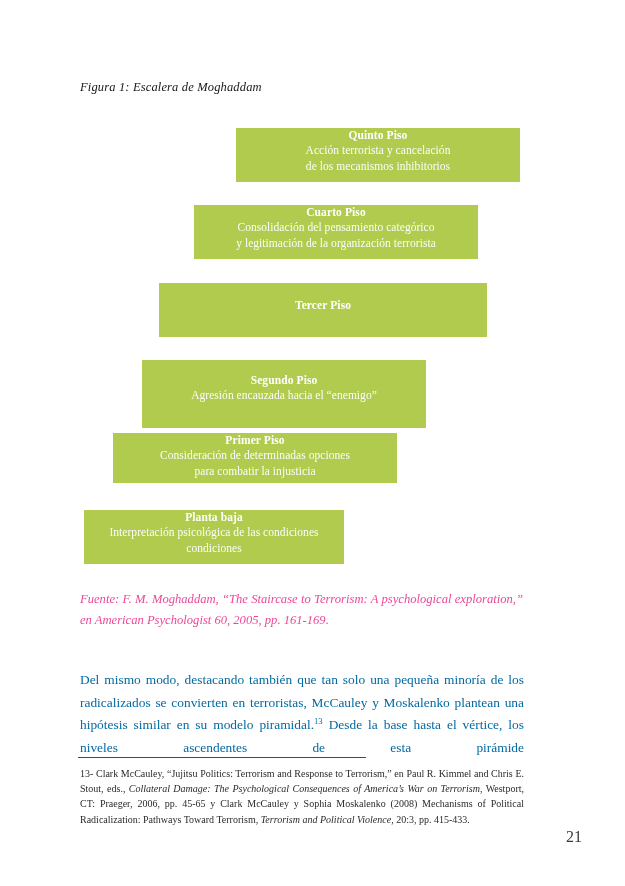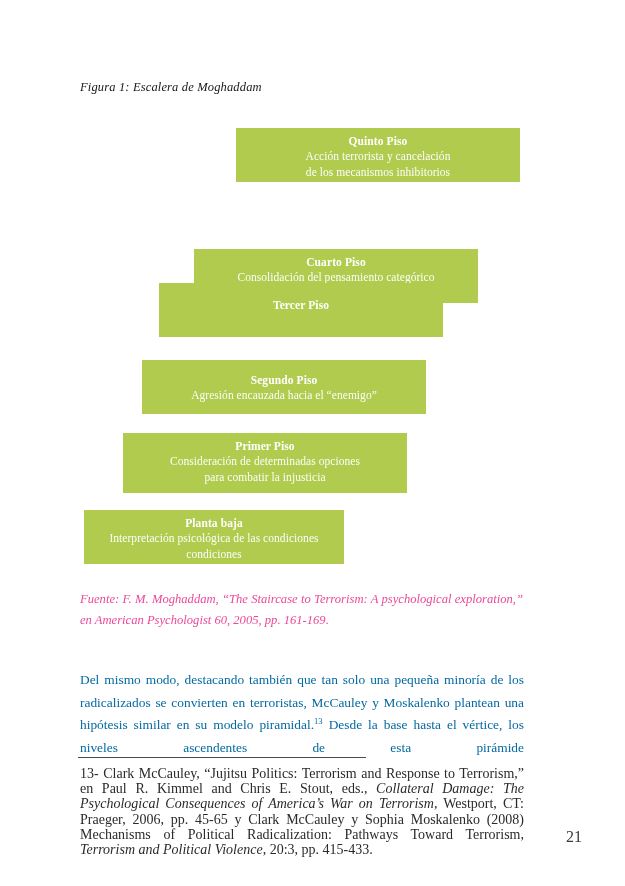--- a/index.html
+++ b/index.html
@@ -42,21 +42,20 @@
     top: 128px;
     width: 625px;
     height: 440px;
   }
   .step {
     position: absolute;
     background: #b0cb4e;
     box-sizing: border-box;
     text-align: center;
     color: #ffffff;
-    padding-top: 6px;
   }
   .step-title {
     display: block;
     font-weight: bold;
     font-size: 11.5px;
     line-height: 15px;
     color: #ffffff;
     letter-spacing: 0.1px;
   }
   .step-desc {
@@ -108,21 +107,21 @@
     top: 757px;
     width: 288px;
     height: 1px;
     background: #4a4a52;
   }
   .footnote {
     position: absolute;
     left: 80px;
     top: 766px;
     width: 444px;
-    font-size: 14px;
+    font-size: 10px;
     line-height: 15.2px;
     text-align: justify;
     color: #2a2a2a;
   }
   .footnote i { font-style: italic; }
 
   
   .page-number {
     position: absolute;
     left: 566px;
@@ -139,36 +138,36 @@
   <div class="figure-title">Figura 1: Escalera de Moghaddam</div>
 
   <div class="staircase">
 
     <div class="step" style="left:236px; top:0px; width:284px; height:54px;">
       <span class="step-title">Quinto Piso</span>
       <span class="step-desc">Acción terrorista y cancelación</span>
       <span class="step-desc">de los mecanismos inhibitorios</span>
     </div>
 
-    <div class="step" style="left:194px; top:77px; width:284px; height:54px;margin-top:44px;">
+    <div class="step" style="left:194px; top:77px; width:284px; height:54px;">
       <span class="step-title">Cuarto Piso</span>
       <span class="step-desc">Consolidación del pensamiento categórico</span>
       <span class="step-desc">y legitimación de la organización terrorista</span>
     </div>
 
-    <div class="step" style="left:159px; top:155px; width:284px; height:54px; padding-top:15px;">
+    <div class="step" style="left:159px; top:155px; width:328px; height:54px; padding-top:15px;">
       <span class="step-title">Tercer Piso</span>
     </div>
 
-    <div class="step" style="left:142px; top:232px; width:284px; height:54px; padding-top:13px;">
+    <div class="step" style="left:142px; top:232px; width:284px; height:68px; padding-top:13px;">
       <span class="step-title">Segundo Piso</span>
       <span class="step-desc">Agresión encauzada hacia el “enemigo”</span>
     </div>
 
-    <div class="step" style="left:123px; top:305px; width:284px; height:60px;">
+    <div class="step" style="left:113px; top:305px; width:284px; height:50px;">
       <span class="step-title">Primer Piso</span>
       <span class="step-desc">Consideración de determinadas opciones</span>
       <span class="step-desc">para combatir la injusticia</span>
     </div>
 
     <div class="step" style="left:84px; top:382px; width:260px; height:54px;">
       <span class="step-title">Planta baja</span>
       <span class="step-desc">Interpretación psicológica de las condiciones</span>
       <span class="step-desc">condiciones</span>
     </div>

